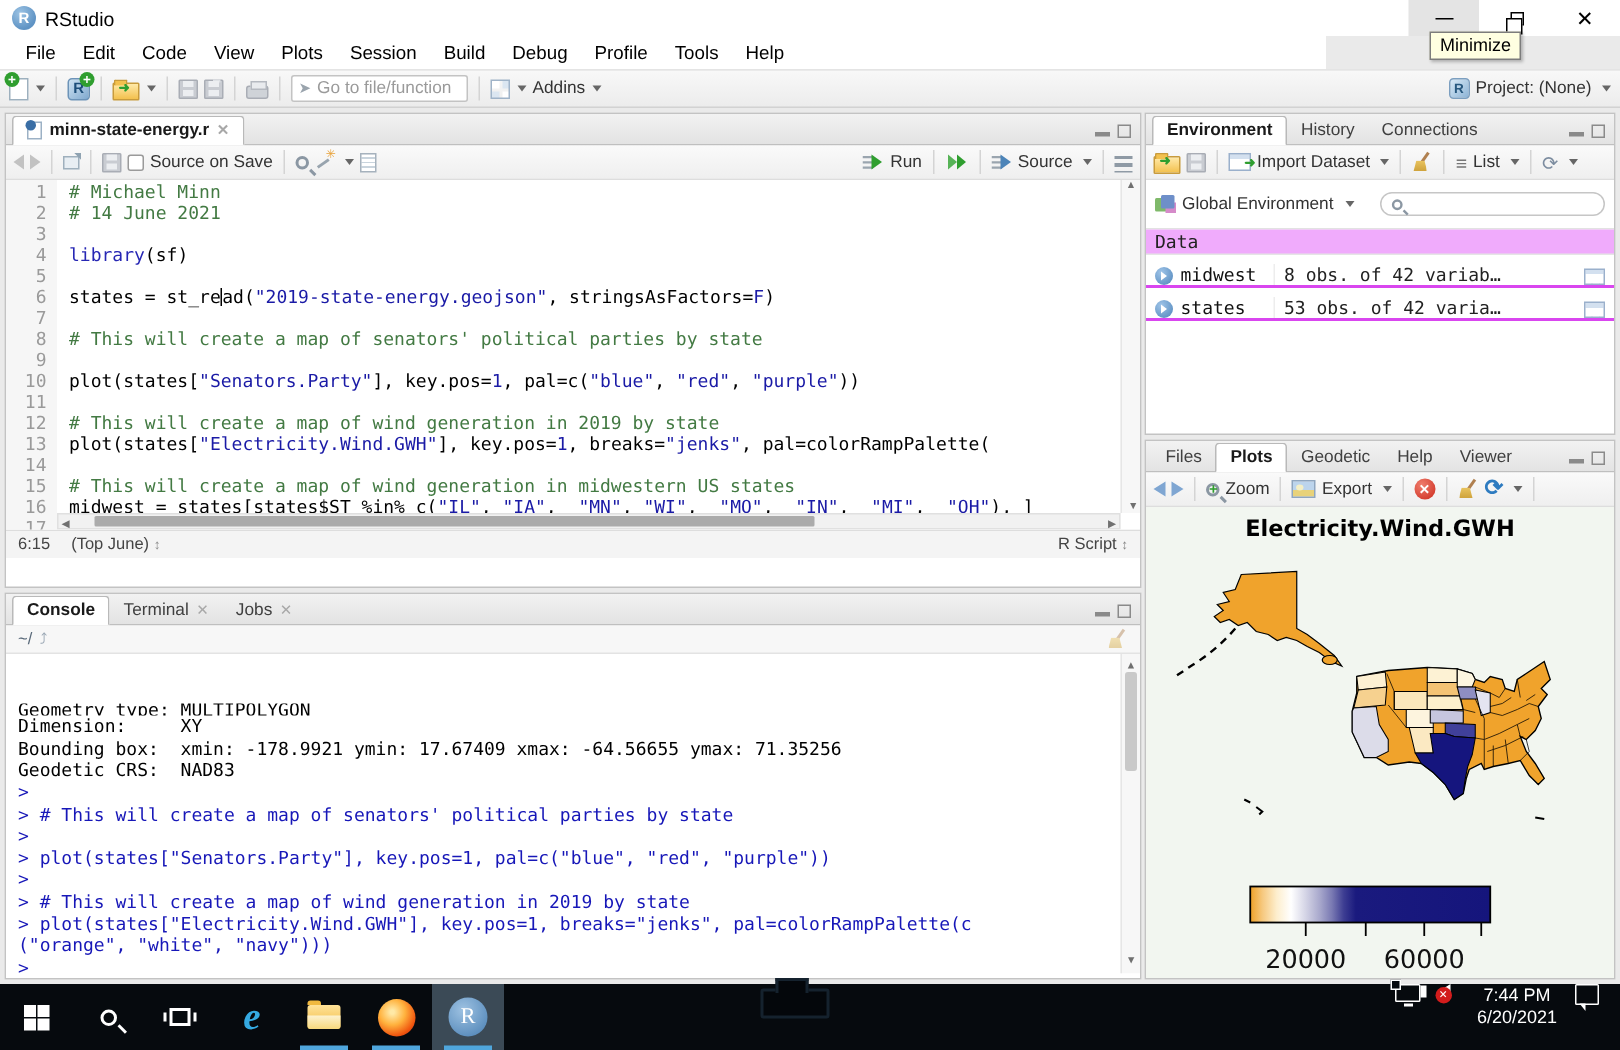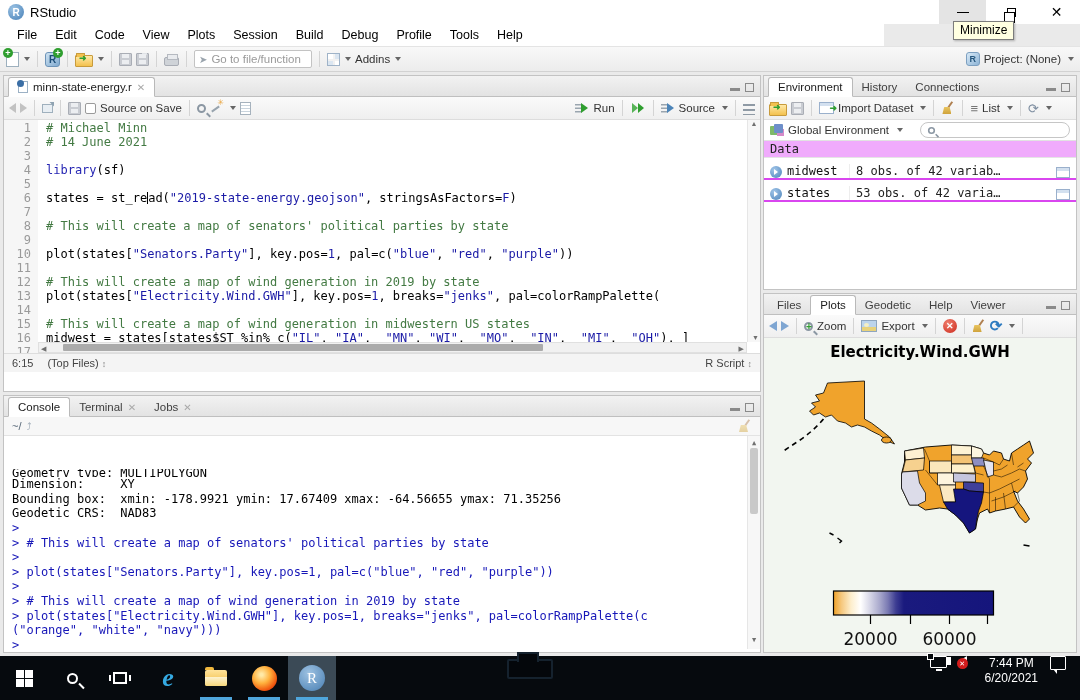--- a/index.html
+++ b/index.html
@@ -48,21 +48,21 @@
     linear-gradient(#dbe6f1,#dbe6f1) 7px 0/5px 5px no-repeat,
     linear-gradient(#dbe6f1,#dbe6f1) 0 7px/5px 5px no-repeat,
     linear-gradient(#fff,#fff) 7px 7px/5px 5px no-repeat}
   .tb-label{font-size:11.5px;color:#333}
   #project-btn{margin-left:auto;display:flex;align-items:center;gap:4px}
   .i-rcube2{width:14px;height:14px;border-radius:3px;background:linear-gradient(135deg,#d8e9f6,#8db4d6);border:1px solid #7c9fc0;color:#27587f;font-size:9px;font-weight:bold;text-align:center;line-height:13px}
   
   .pane{position:absolute;background:#fff;border:1px solid #c3c3c3}
   .tabbar{height:21px;background:linear-gradient(#f2f2f2,#e3e3e3);border-bottom:1px solid #bfbfbf;display:flex;align-items:flex-end;padding-left:4px}
   .tab{padding:3px 9px 3px;font-size:11.5px;color:#404040;display:flex;align-items:center;gap:5px}
-  .tab.active{background:#fff;border:1px solid #b9b9b9;border-bottom:1px solid #fff;border-radius:3px 3px 0 0;margin-bottom:-1px;font-weight:normal;color:#1a1a1a}
+  .tab.active{background:#fff;border:1px solid #b9b9b9;border-bottom:1px solid #fff;border-radius:3px 3px 0 0;margin-bottom:-1px;font-weight:bold;color:#1a1a1a}
   .tab .x{color:#a8a8a8;font-size:10px}
   .panebtns{margin-left:auto;display:flex;gap:5px;align-items:center;padding:0 6px 4px 0}
   .pb-min{width:10px;height:7px;border-bottom:3px solid #8a8a8a}
   .pb-max{width:9px;height:9px;border:1.5px solid #8a8a8a}
   .ptoolbar{height:23px;background:linear-gradient(#fafafa,#efefef);border-bottom:1px solid #ddd;display:flex;align-items:center;padding:0 5px;gap:4px;font-size:11.5px;color:#333}
   
   #src-pane{left:3px;top:75px;width:758px;height:317px}
   .filetab-icn{width:10px;height:12px;background:#fff;border:1px solid #9cb1c5;position:relative}
   .filetab-icn:before{content:"";position:absolute;left:-2px;top:-2px;width:7px;height:7px;border-radius:50%;background:#3a6ea5}
   .nav-tri{width:0;height:0;border-top:5px solid transparent;border-bottom:5px solid transparent;display:inline-block}
@@ -99,21 +99,21 @@
   .i-broom:after{content:"";position:absolute;left:1px;top:6px;width:9px;height:7px;background:linear-gradient(#e9c45f,#cfa33c);clip-path:polygon(20% 0,80% 0,100% 100%,0 100%)}
   .i-broom.faded{opacity:.45}
   #con-body{position:relative;height:213px;overflow:hidden;font:12px "DejaVu Sans Mono",monospace;line-height:14.6px;padding:0 0 0 8px;white-space:pre-wrap}
   .con-l.out{color:#000}
   .con-l.in{color:#1717b8}
   .con-l.clip{height:8px;overflow:hidden;line-height:8px;margin-top:4px}
   #con-vscroll{position:absolute;right:0;top:0;bottom:0;width:13px;background:#f7f7f7;border-left:1px solid #e6e6e6;font-size:7px;color:#707070;text-align:center}
   #con-vscroll .thumb{position:absolute;left:2px;top:12px;width:8px;height:66px;background:#c9c9c9;border-radius:2px}
   
   #env-pane{left:763px;top:75px;width:314px;height:215px}
-  #env-scope{height:21px;border-bottom:1px solid #e2e2e2;display:flex;align-items:center;padding:0 6px;gap:5px;font-size:11.5px;color:#333}
+  #env-scope{height:33px;border-bottom:1px solid #e2e2e2;display:flex;align-items:center;padding:0 6px;gap:5px;font-size:11.5px;color:#333}
   .i-stack{width:13px;height:13px}
   .i-stack:before{content:"";position:absolute;left:0;top:2px;width:9px;height:9px;background:#7fb96a;border-radius:1px}
   .i-stack:after{content:"";position:absolute;left:4px;top:0;width:9px;height:9px;background:#6e8fc9;border-radius:1px;box-shadow:2px 4px 0 -1px #d58ac9}
   #env-search{margin-left:auto;width:150px;height:16px;border:1px solid #c6c6c6;border-radius:8px;background:#fff;display:flex;align-items:center;padding:0 6px;gap:4px}
   #data-header{height:17px;background:#f0abfc;border-bottom:1px solid #e5e5e5;font:12px "DejaVu Sans Mono",monospace;color:#222;padding:1px 0 0 6px}
   .env-row{height:22px;border-bottom:2px solid #d946ef;display:flex;align-items:flex-end;padding:0 6px;font:12px "DejaVu Sans Mono",monospace;color:#111}
   .exp{width:12px;height:12px;border-radius:50%;background:radial-gradient(circle at 35% 30%,#9fc4e8,#4d84ba);margin-right:5px;flex:none;position:relative}
   .exp:after{content:"";position:absolute;left:4px;top:3px;border-top:3px solid transparent;border-bottom:3px solid transparent;border-left:4px solid #fff}
   .env-name{width:62px;flex:none}
   .env-desc{flex:1;border-left:1px solid #ededed;padding-left:6px;color:#222;white-space:nowrap;overflow:hidden}
@@ -316,21 +316,21 @@
     <div id="code-lines"><div class="cl"><span class="tk-c"># Michael Minn</span></div><div class="cl"><span class="tk-c"># 14 June 2021</span></div><div class="cl">&nbsp;</div><div class="cl"><span class="tk-k">library</span><span class="tk-p">(sf)</span></div><div class="cl">&nbsp;</div><div class="cl"><span class="tk-p">states = st_re</span><span class="caret-i"></span><span class="tk-p">ad(</span><span class="tk-s">"2019-state-energy.geojson"</span><span class="tk-p">, stringsAsFactors=</span><span class="tk-n">F</span><span class="tk-p">)</span></div><div class="cl">&nbsp;</div><div class="cl"><span class="tk-c"># This will create a map of senators' political parties by state</span></div><div class="cl">&nbsp;</div><div class="cl"><span class="tk-p">plot(states[</span><span class="tk-s">"Senators.Party"</span><span class="tk-p">], key.pos=</span><span class="tk-n">1</span><span class="tk-p">, pal=c(</span><span class="tk-s">"blue"</span><span class="tk-p">, </span><span class="tk-s">"red"</span><span class="tk-p">, </span><span class="tk-s">"purple"</span><span class="tk-p">))</span></div><div class="cl">&nbsp;</div><div class="cl"><span class="tk-c"># This will create a map of wind generation in 2019 by state</span></div><div class="cl"><span class="tk-p">plot(states[</span><span class="tk-s">"Electricity.Wind.GWH"</span><span class="tk-p">], key.pos=</span><span class="tk-n">1</span><span class="tk-p">, breaks=</span><span class="tk-s">"jenks"</span><span class="tk-p">, pal=colorRampPalette(</span></div><div class="cl">&nbsp;</div><div class="cl"><span class="tk-c"># This will create a map of wind generation in midwestern US states</span></div><div class="cl"><span class="tk-p">midwest = states[states$ST %in% c(</span><span class="tk-s">"IL"</span><span class="tk-p">, </span><span class="tk-s">"IA"</span><span class="tk-p">,  </span><span class="tk-s">"MN"</span><span class="tk-p">, </span><span class="tk-s">"WI"</span><span class="tk-p">,  </span><span class="tk-s">"MO"</span><span class="tk-p">,  </span><span class="tk-s">"IN"</span><span class="tk-p">,  </span><span class="tk-s">"MI"</span><span class="tk-p">,  </span><span class="tk-s">"OH"</span><span class="tk-p">), ]</span></div><div class="cl">&nbsp;</div></div>
     <div id="src-vscroll">▲<span style="position:absolute;bottom:1px;left:4px">▼</span></div>
     <div id="src-hscroll">
         <span class="ar" style="left:2px">◀</span>
         <div class="thumb"></div>
         <span class="ar" style="right:2px">▶</span>
       </div>
   </div>
   <div id="src-status">
     <span>6:15</span>
-    <span><span>(Top Files)</span> <span class="updn">↕</span></span>
+    <span><span>(Top June)</span> <span class="updn">↕</span></span>
     <span style="margin-left:auto"><span>R Script</span> <span class="updn">↕</span></span>
   </div>
 </div>
 
 <div class="pane" id="con-pane">
   <div class="tabbar">
     <div class="tab active">
         <span>Console</span>
       </div>
     <div class="tab">

